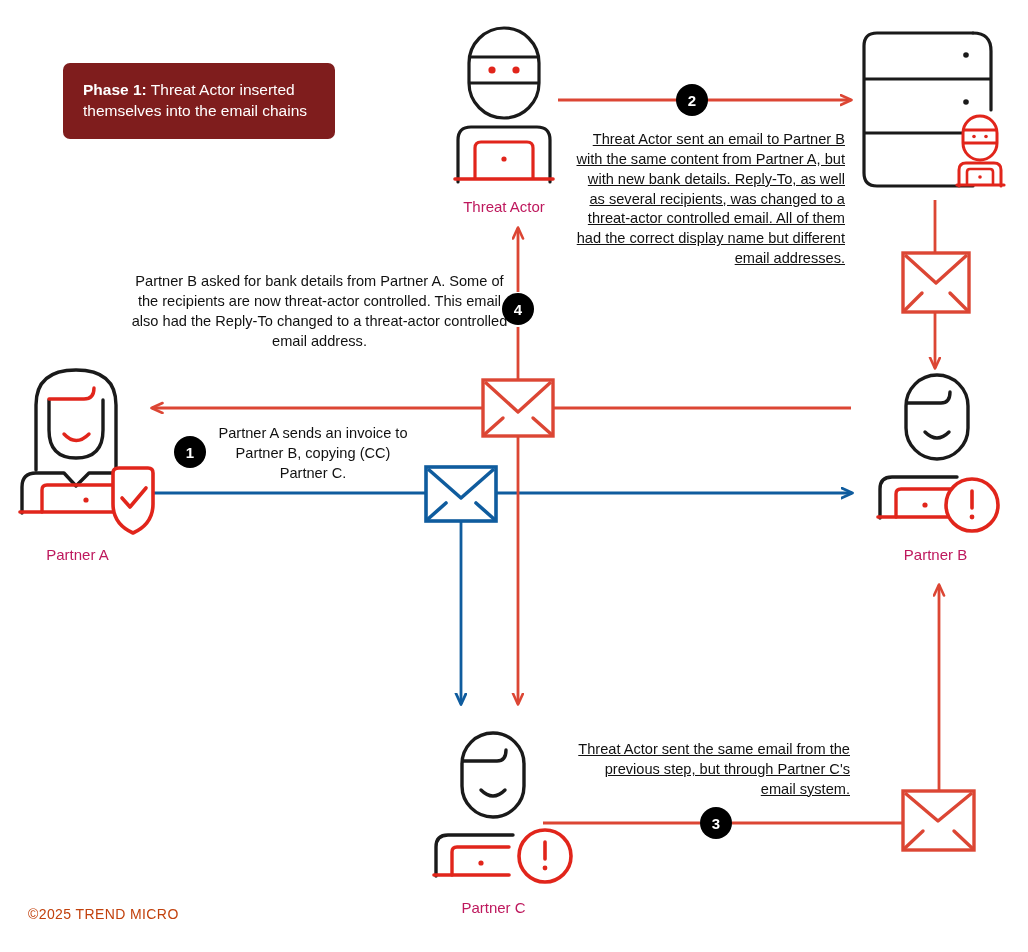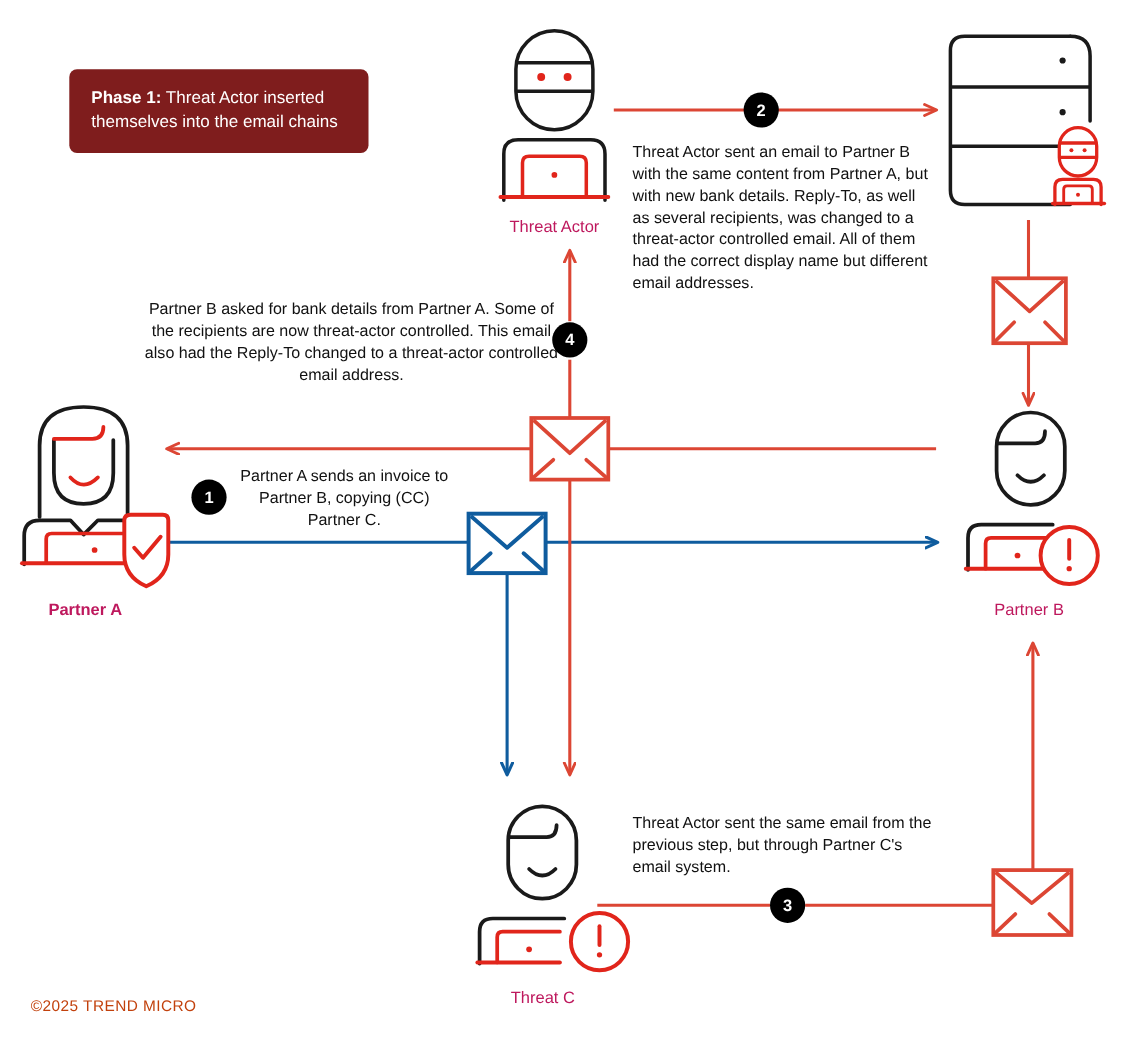--- a/index.html
+++ b/index.html
@@ -9,21 +9,21 @@
 
   .phase-box{
     position:absolute;left:63px;top:63px;width:272px;
     background:#7f1d1d;color:#fff;border-radius:7px;
     padding:17px 20px 18px 20px;box-sizing:border-box;
     font-size:15.5px;line-height:1.33;
   }
   .phase-box b{font-weight:bold;}
 
   .note{position:absolute;font-size:14.6px;line-height:1.36;color:#111;}
-  .note.center{text-align:left;}
+  .note.center{text-align:right;text-decoration:underline;}
   .note.left{text-align:center;}
 
   .caption{position:absolute;font-size:15px;color:#be185d;text-align:center;}
 
   .badge{
     position:absolute;width:32px;height:32px;border-radius:50%;
     background:#000;color:#fff;font-size:15px;font-weight:bold;
     display:flex;align-items:center;justify-content:center;
     line-height:1;
   }
@@ -206,19 +206,19 @@
   <div class="note center" style="left:575px;top:740px;width:275px;">Threat Actor sent the same email from the previous step, but through Partner C's email system.</div>
 
   <div class="note left" style="left:213px;top:424px;width:200px;">Partner A sends an invoice to Partner B, copying (CC) Partner C.</div>
 
   <div class="badge" style="left:174px;top:436px;">1</div>
   <div class="badge" style="left:676px;top:84px;">2</div>
   <div class="badge" style="left:700px;top:807px;">3</div>
   <div class="badge" style="left:502px;top:293px;">4</div>
 
   <div class="caption" style="left:424px;top:198px;width:160px;">Threat Actor</div>
-  <div class="caption" style="left:0px;top:546px;width:155px;font-weight:bold;">Partner A</div>
+  <div class="caption" style="left:0px;top:546px;width:155px;">Partner A</div>
   <div class="caption" style="left:858px;top:546px;width:155px;">Partner B</div>
-  <div class="caption" style="left:416px;top:899px;width:155px;">Threat C</div>
+  <div class="caption" style="left:416px;top:899px;width:155px;">Partner C</div>
 
   <div class="copyright">©2025 TREND MICRO</div>
 
 </div>
 
 </body></html>

